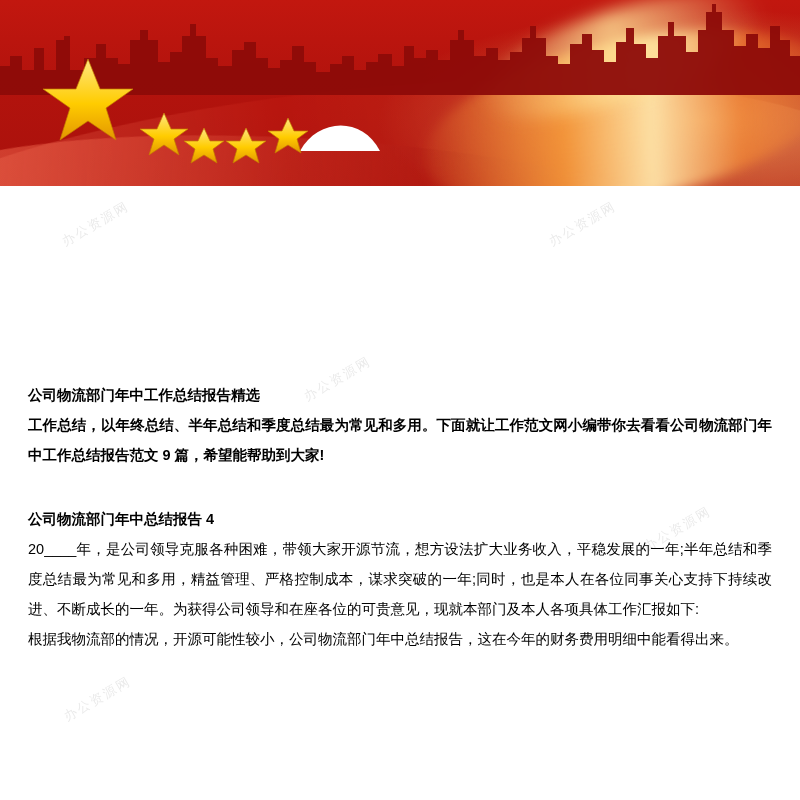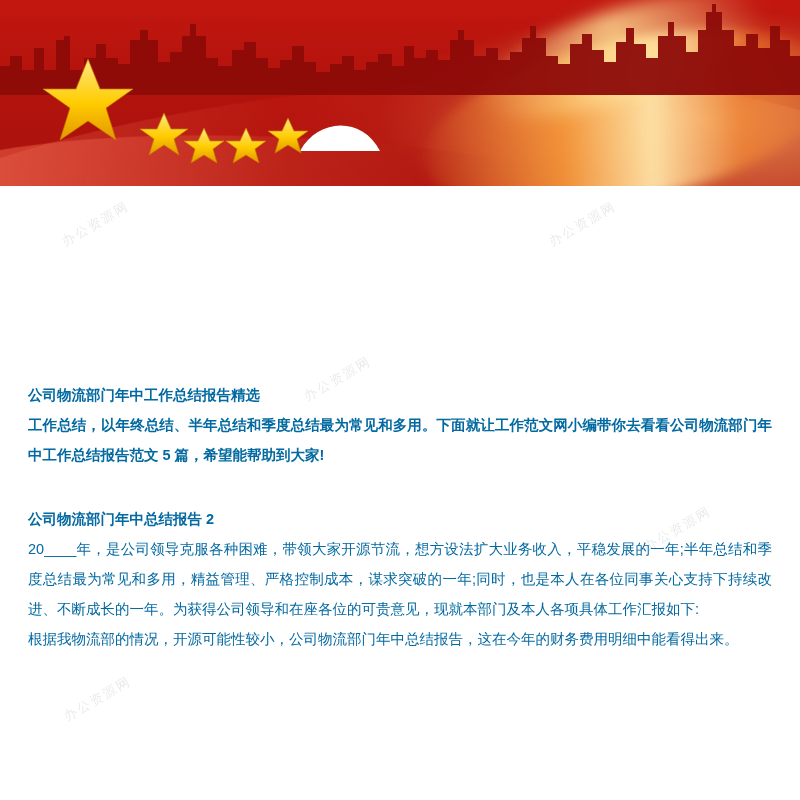--- a/index.html
+++ b/index.html
@@ -95,21 +95,21 @@
   .wm5 { left: 60px;  top: 690px; }
 
   
   .doc {
     position: absolute;
     left: 28px; top: 380px;
     width: 744px;
   }
   .doc p {
     margin: 0;
-    color: #0369a1;
+    color: #000000;
     font-size: 14.5px;
     line-height: 30px;
     text-align: justify;
   }
   .bold { font-weight: bold; }
   .spacer-lg { height: 34px; }
 </style>
 </head>
 <body>
 
@@ -172,20 +172,20 @@
   </div>
 
   <div class="wm wm1">办公资源网</div>
   <div class="wm wm2">办公资源网</div>
   <div class="wm wm3">办公资源网</div>
   <div class="wm wm4">办公资源网</div>
   <div class="wm wm5">办公资源网</div>
 
   <div class="doc">
     <p class="bold">公司物流部门年中工作总结报告精选</p>
-    <p class="bold">工作总结，以年终总结、半年总结和季度总结最为常见和多用。下面就让工作范文网小编带你去看看公司物流部门年中工作总结报告范文 5 篇，希望能帮助到大家!</p>
+    <p class="bold">工作总结，以年终总结、半年总结和季度总结最为常见和多用。下面就让工作范文网小编带你去看看公司物流部门年中工作总结报告范文 9 篇，希望能帮助到大家!</p>
     <div class="spacer-lg"></div>
-    <p class="bold">公司物流部门年中总结报告 2</p>
+    <p class="bold">公司物流部门年中总结报告 4</p>
     <p>20____年，是公司领导克服各种困难，带领大家开源节流，想方设法扩大业务收入，平稳发展的一年;半年总结和季度总结最为常见和多用，精益管理、严格控制成本，谋求突破的一年;同时，也是本人在各位同事关心支持下持续改进、不断成长的一年。为获得公司领导和在座各位的可贵意见，现就本部门及本人各项具体工作汇报如下:</p>
     <p>根据我物流部的情况，开源可能性较小，公司物流部门年中总结报告，这在今年的财务费用明细中能看得出来。</p>
   </div>
 
 </div>
 
 </body></html>

